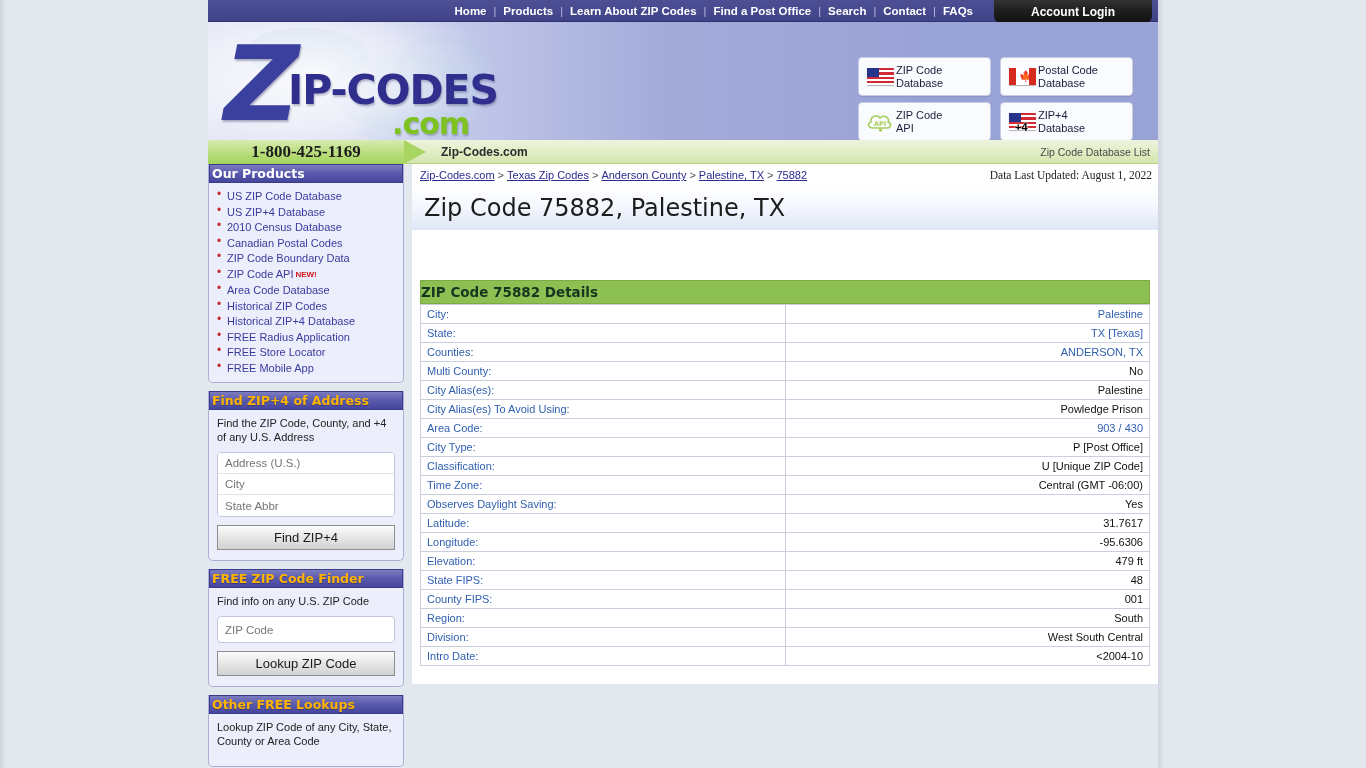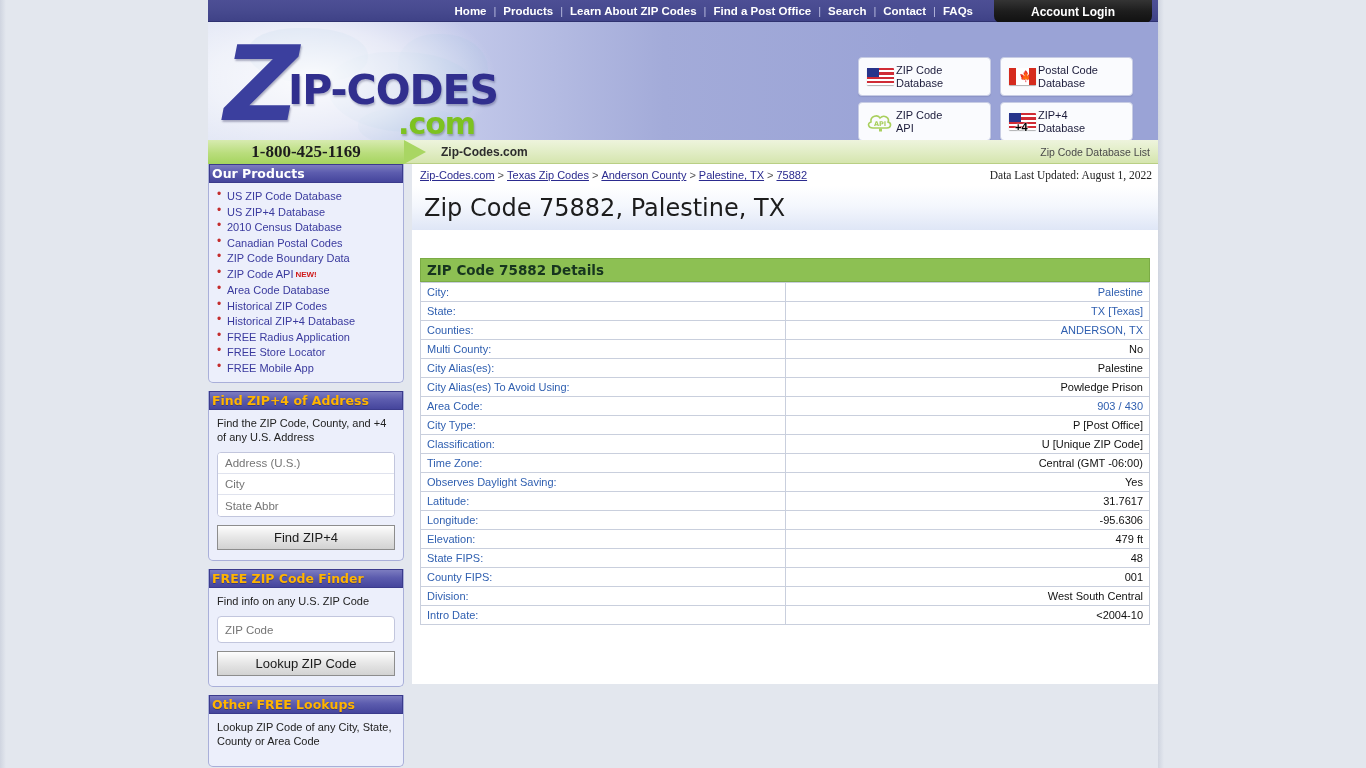--- a/index.html
+++ b/index.html
@@ -104,21 +104,21 @@
     left: 70px; top: 42px;
     font-size: 41px;
     font-weight: bold;
     color: #312f8e;
     font-family: "DejaVu Sans", sans-serif;
     letter-spacing: -1px;
     text-shadow: 1px 2px 2px rgba(40,40,90,0.3);
   }
   #logo .comtext {
     position: absolute;
-    left: 180px; top: 82px;
+    left: 174px; top: 82px;
     font-size: 30px;
     font-weight: bold;
     color: #7dc220;
     font-family: "DejaVu Sans", sans-serif;
     letter-spacing: -1px;
     text-shadow: 1px 2px 2px rgba(40,60,40,0.3);
   }
   
   #prod-grid {
     position: absolute;
@@ -292,22 +292,23 @@
     font-size: 24px; color: #1c1c1c; font-weight: normal;
     font-family: "DejaVu Sans", sans-serif;
   }
   #tablewrap { padding: 28px 8px 0 8px; }
   .detail-head {
     height: 24px;
     background: #8dc053;
     border: 1px solid #7bab45;
     color: #17351f;
     font-size: 13.5px; font-weight: bold;
-    display: flex; align-items: center; padding-left: 6px;
+    display: flex; align-items: center; 
     font-family: "DejaVu Sans", sans-serif;
+    margin-top: 22px;
   }
   table.details { width: 100%; border-collapse: collapse; }
   table.details td {
     border: 1px solid #c9cfdd;
     height: 19px;
     font-size: 11px;
     padding: 0 6px;
   }
   table.details td.k { color: #2f5fb0; width: 50%; }
   table.details td.v { text-align: right; color: #111; }
@@ -543,20 +544,24 @@
                 </tr>
                 <tr>
                   <td class="k">State FIPS:</td>
                   <td class="v">48</td>
                 </tr>
                 <tr>
                   <td class="k">County FIPS:</td>
                   <td class="v">001</td>
                 </tr>
                 <tr>
+                  <td class="k">Region:</td>
+                  <td class="v">South</td>
+                </tr>
+                <tr>
                   <td class="k">Division:</td>
                   <td class="v">West South Central</td>
                 </tr>
                 <tr>
                   <td class="k">Intro Date:</td>
                   <td class="v">&lt;2004-10</td>
                 </tr>
               </tbody>
           </table>
         </div>

